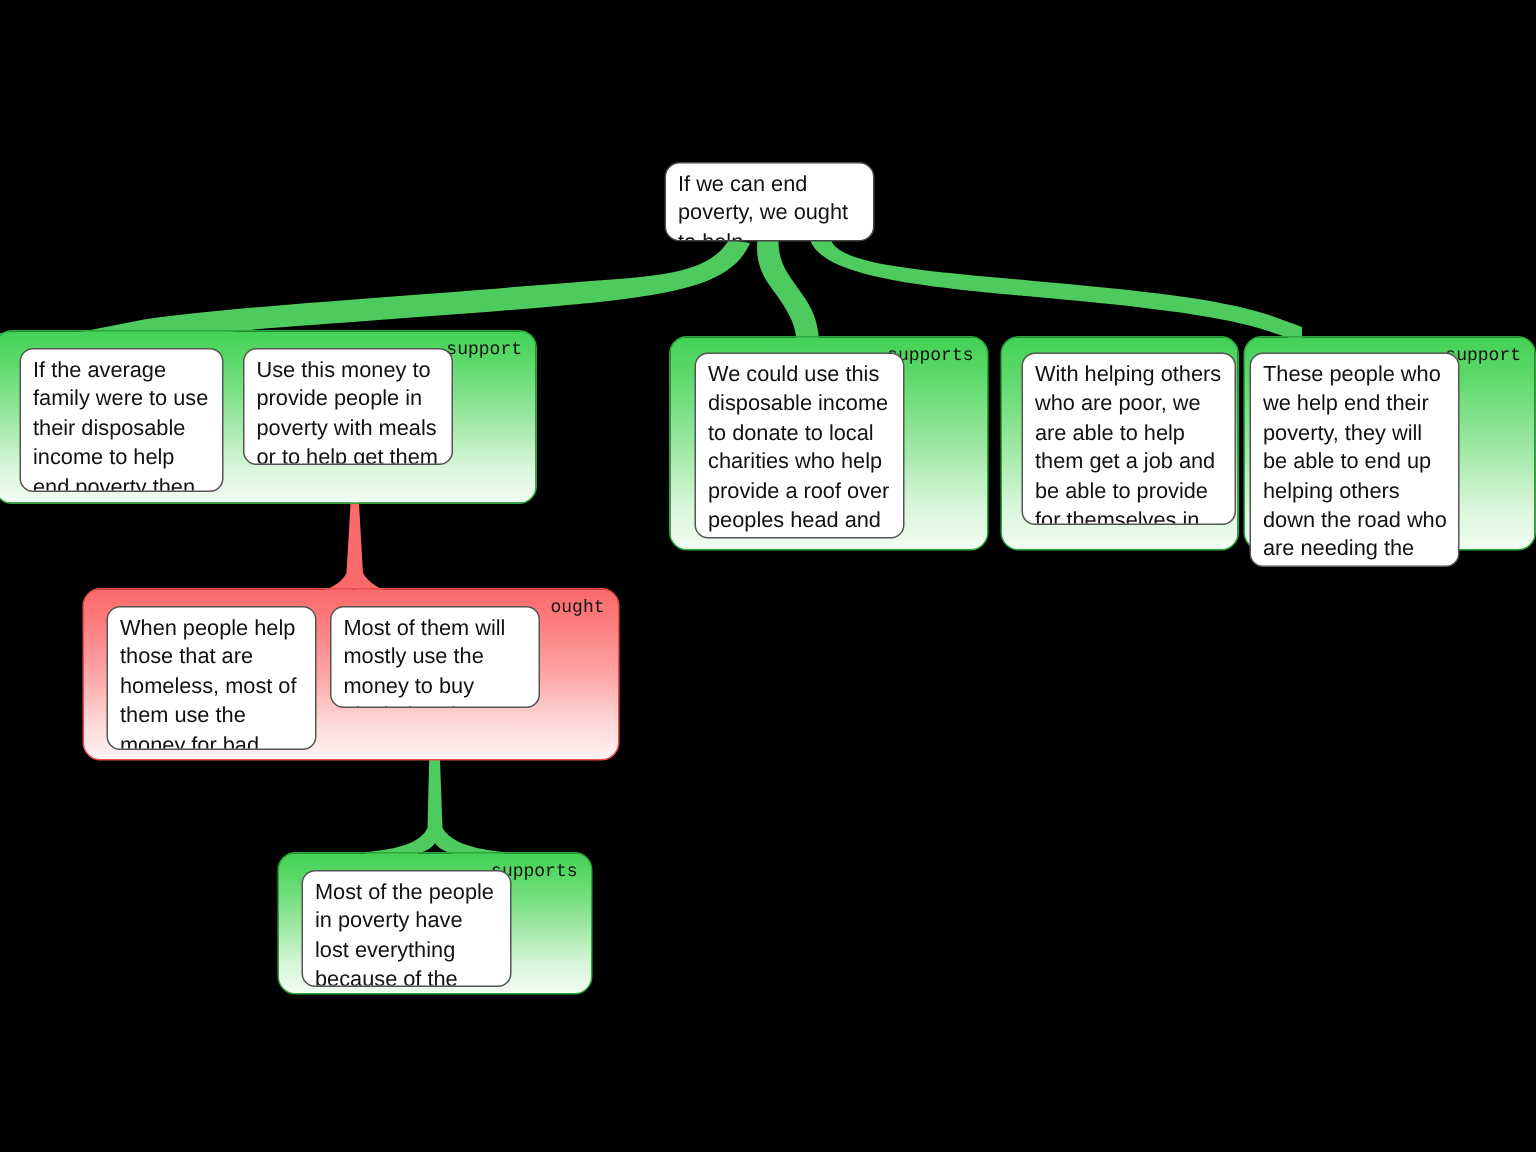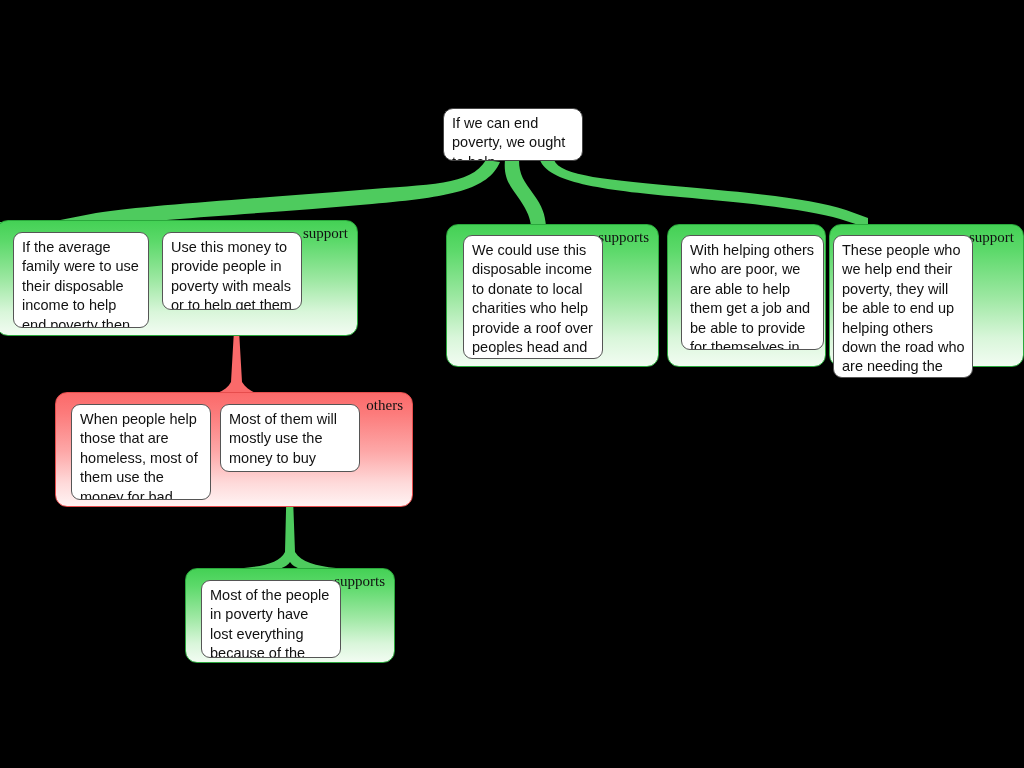--- a/index.html
+++ b/index.html
@@ -39,25 +39,25 @@
     border: 1px solid #2aa83c;
   }
   .group.oppose {
     background: linear-gradient(to bottom, #fb6a6a 0%, #fc7b7b 18%, #fda8a8 52%, #fedada 80%, #fff3f3 100%);
     border: 1px solid #e64d4d;
   }
   .group-label {
     position: absolute;
     top: 6px;
     right: 9px;
-    font-size: 15px;
+    font-size: 12px;
     line-height: 13px;
     color: #111111;
     white-space: nowrap;
-    font-family: Liberation Serif, serif;
+    font-family: Liberation Mono, monospace;
     text-align: center;
   }
 
   
   .card {
     position: absolute;
     background: #ffffff;
     border: 1px solid #555555;
     border-radius: 9px;
     box-sizing: border-box;
@@ -120,21 +120,21 @@
   </div>
 
   <div class="group support" style="left:829px; top:224px; width:195px; height:143px;">
     <span class="group-label">support</span>
     <div class="card" style="left:3px; top:10px; width:140px; height:143px;">
       <span>These people who we help end their poverty, they will be able to end up helping others down the road who are needing the help</span>
     </div>
   </div>
 
   <div class="group oppose" style="left:55px; top:392px; width:358px; height:115px;">
-    <span class="group-label">others</span>
+    <span class="group-label">ought</span>
     <div class="card" style="left:15px; top:11px; width:140px; height:96px;">
       <span>When people help those that are homeless, most of them use the money for bad things</span>
     </div>
     <div class="card" style="left:164px; top:11px; width:140px; height:68px;">
       <span>Most of them will mostly use the money to buy alcohol or drugs</span>
     </div>
   </div>
 
   <div class="group support" style="left:185px; top:568px; width:210px; height:95px;">
     <span class="group-label">supports</span>

